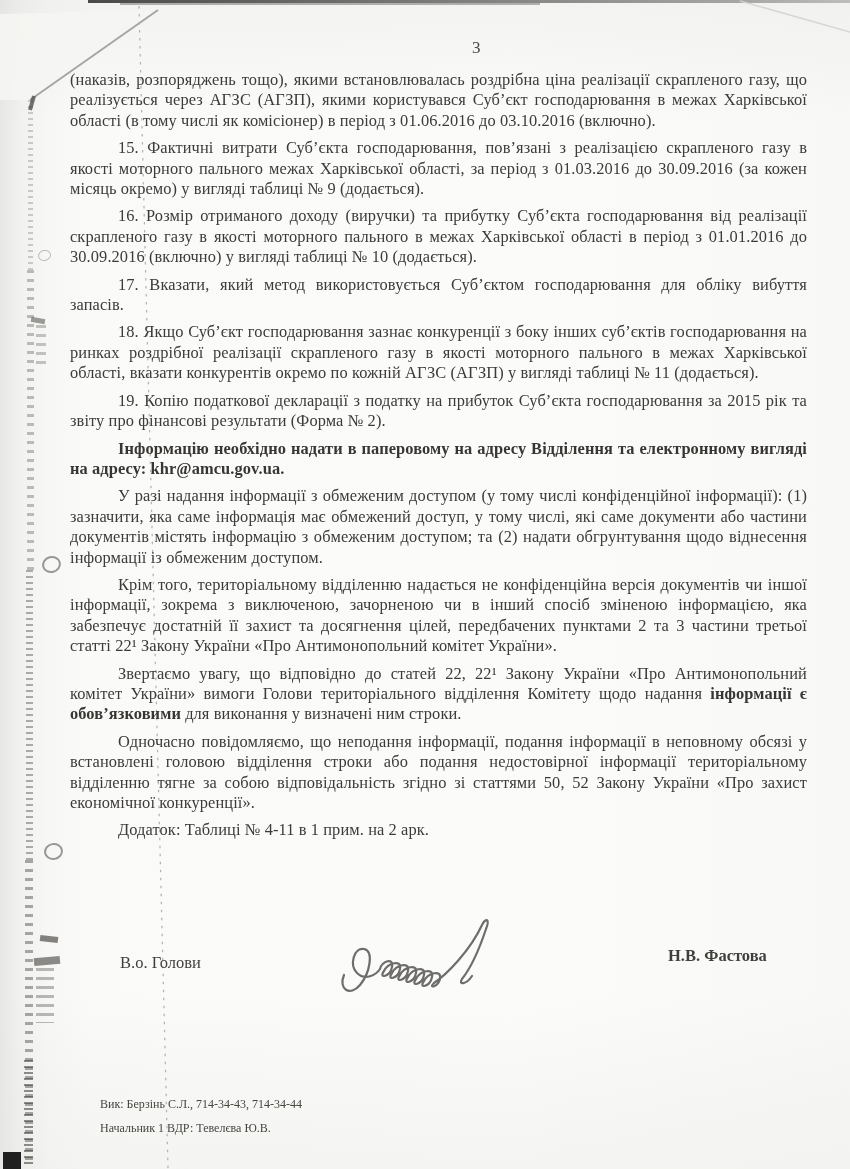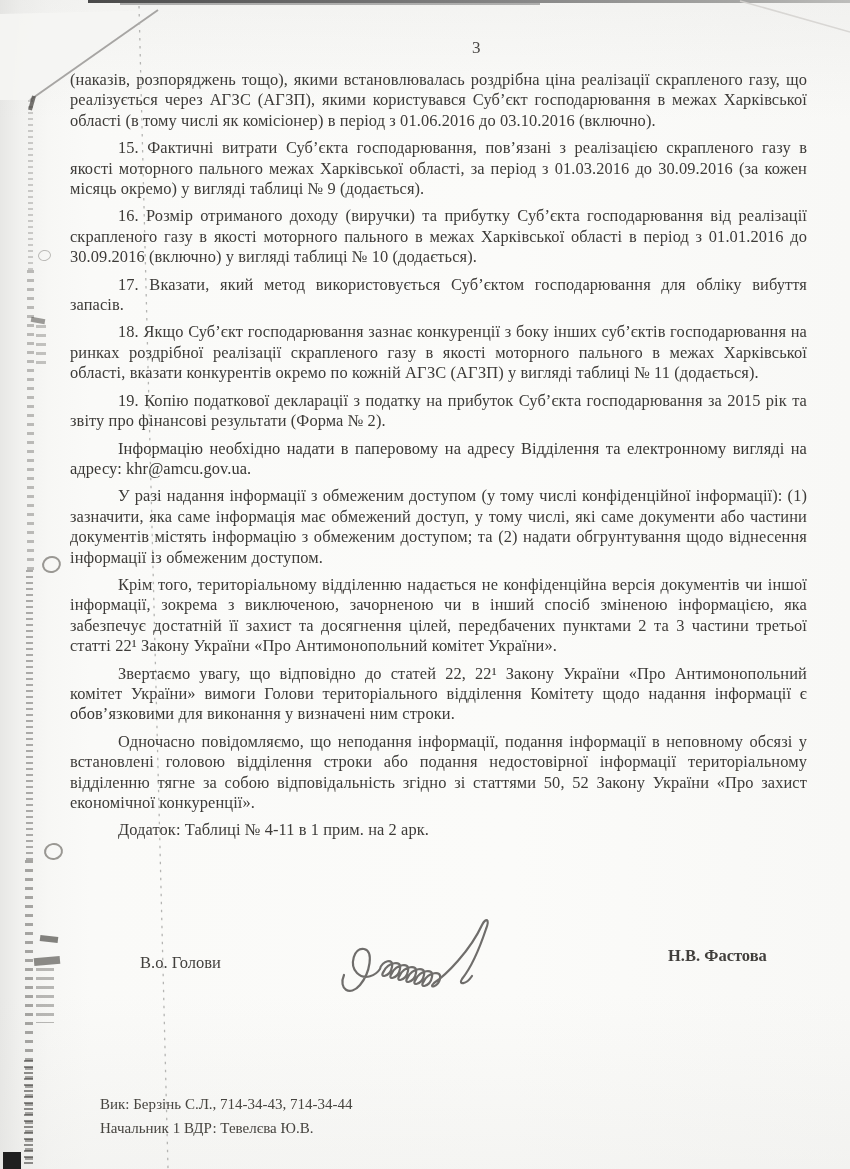--- a/index.html
+++ b/index.html
@@ -24,27 +24,27 @@
     font-size:17px;color:#4a4845;
   }
   .doc-body{
     position:absolute;left:70px;top:70px;width:737px;
     font-size:16.4px;line-height:20.4px;color:#3d3b38;
     text-align:justify;
     letter-spacing:.1px;
   }
   .doc-body p{margin:0 0 7px 0;text-indent:48px;}
   .doc-body p.no-indent{text-indent:0;}
-  .bold{font-weight:normal;color:#383633;}
-  .sig-role{position:absolute;left:140px;top:953px;font-size:16.5px;color:#413f3c;}
+  .bold{font-weight:bold;color:#383633;}
+  .sig-role{position:absolute;left:120px;top:953px;font-size:16.5px;color:#413f3c;}
   .sig-name{position:absolute;left:668px;top:946px;font-size:16.5px;color:#413f3c;font-weight:bold;}
   .sig-svg{position:absolute;left:330px;top:913px;}
   .footer{
     position:absolute;left:100px;top:1092px;
-    font-size:15px;line-height:24px;color:#46443f;
+    font-size:12px;line-height:24px;color:#46443f;
   }
   
   .art{position:absolute;pointer-events:none;}
   .top-edge{
     top:0;left:88px;width:762px;height:3px;
     background:linear-gradient(90deg,#4a4a4a,#5d5d5d 18%,#858585 55%,#a5a5a3 85%,#bdbdbb);
   }
   .top-edge2{top:3px;left:120px;width:420px;height:2px;background:rgba(90,90,90,.45);}
   .streak{background:repeating-linear-gradient(178deg, rgba(58,56,53,.65) 0 2px, rgba(58,56,53,0) 2px 6px);}
   .streak2{background:repeating-linear-gradient(181deg, rgba(70,68,64,.6) 0 3px, rgba(70,68,64,0) 3px 9px);}

